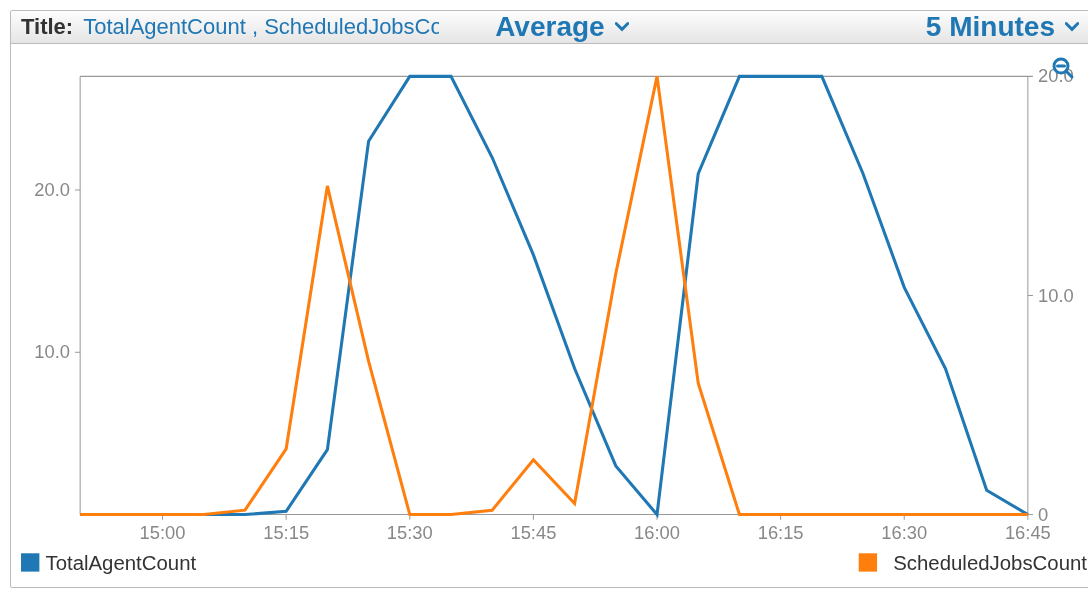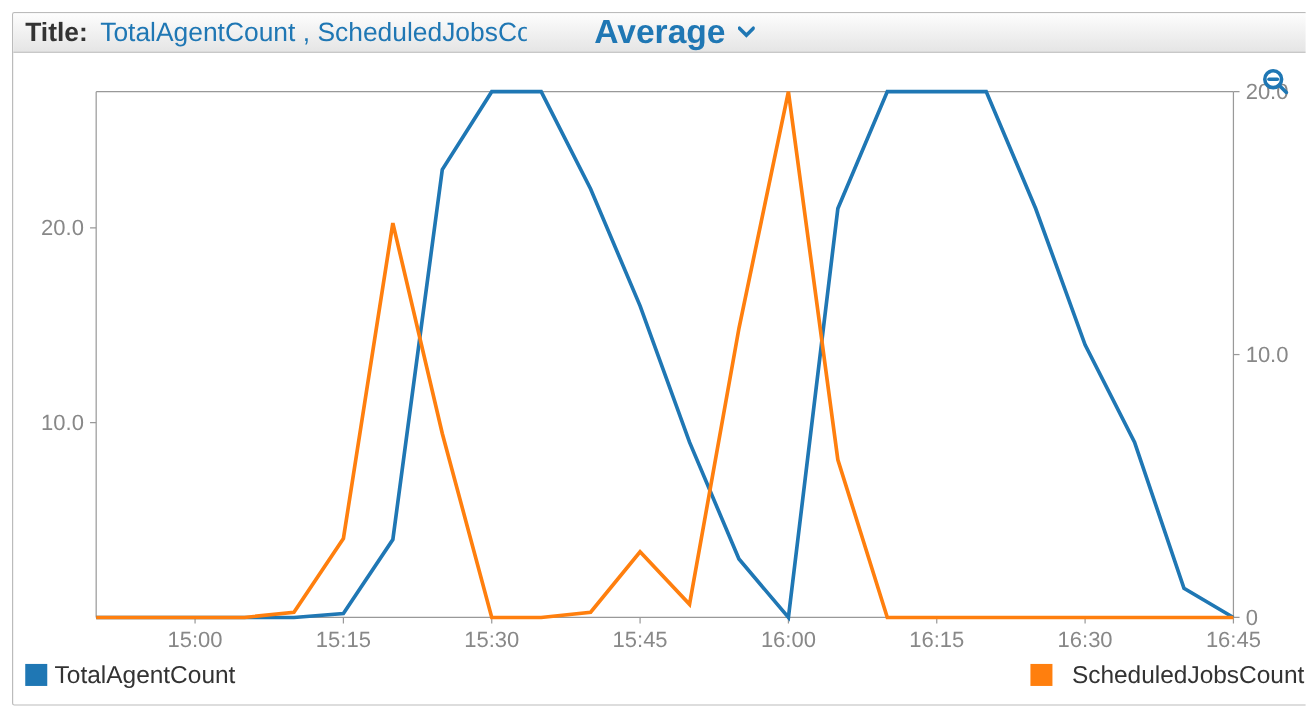--- a/index.html
+++ b/index.html
@@ -97,20 +97,26 @@
     <span class="title-label">Title:</span>
     <input class="title-field" value="TotalAgentCount , ScheduledJobsCount" style="">
     <div class="spacer-small"></div>
     <div class="dropdown">
       <span>Average</span>
       <svg class="chev" viewBox="0 0 12 8">
         <path d="M1 1 L6 6 L11 1" stroke="#1f77b4" stroke-width="2.5" fill="none" stroke-linecap="round"></path>
       </svg>
     </div>
     <div class="spacer"></div>
+    <div class="dropdown">
+      <span>5 Minutes</span>
+      <svg class="chev" viewBox="0 0 12 8">
+        <path d="M1 1 L6 6 L11 1" stroke="#1f77b4" stroke-width="2.5" fill="none" stroke-linecap="round"></path>
+      </svg>
+    </div>
   </div>
 
   <div class="chart-area">
     <div class="zoom-out">
       <svg width="24" height="24">
         <circle cx="10" cy="10" r="7" stroke="#1f77b4" stroke-width="3" fill="none"></circle>
         <line x1="6.5" y1="10" x2="13.5" y2="10" stroke="#1f77b4" stroke-width="3" stroke-linecap="round"></line>
         <line x1="15" y1="15" x2="21" y2="21" stroke="#1f77b4" stroke-width="3" stroke-linecap="round"></line>
       </svg>
     </div>

